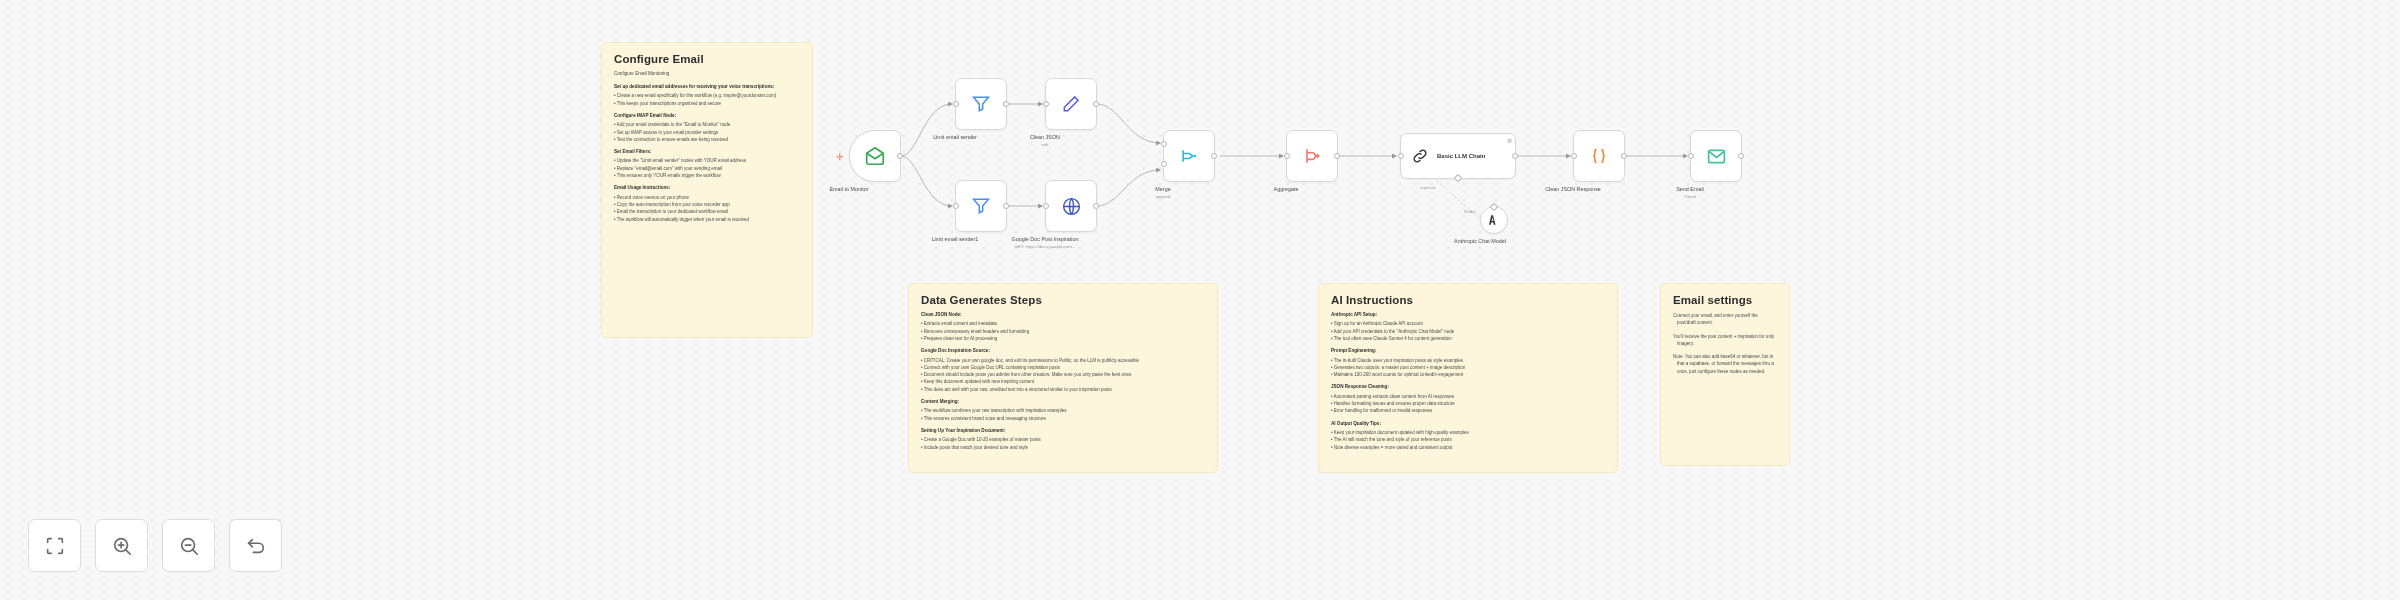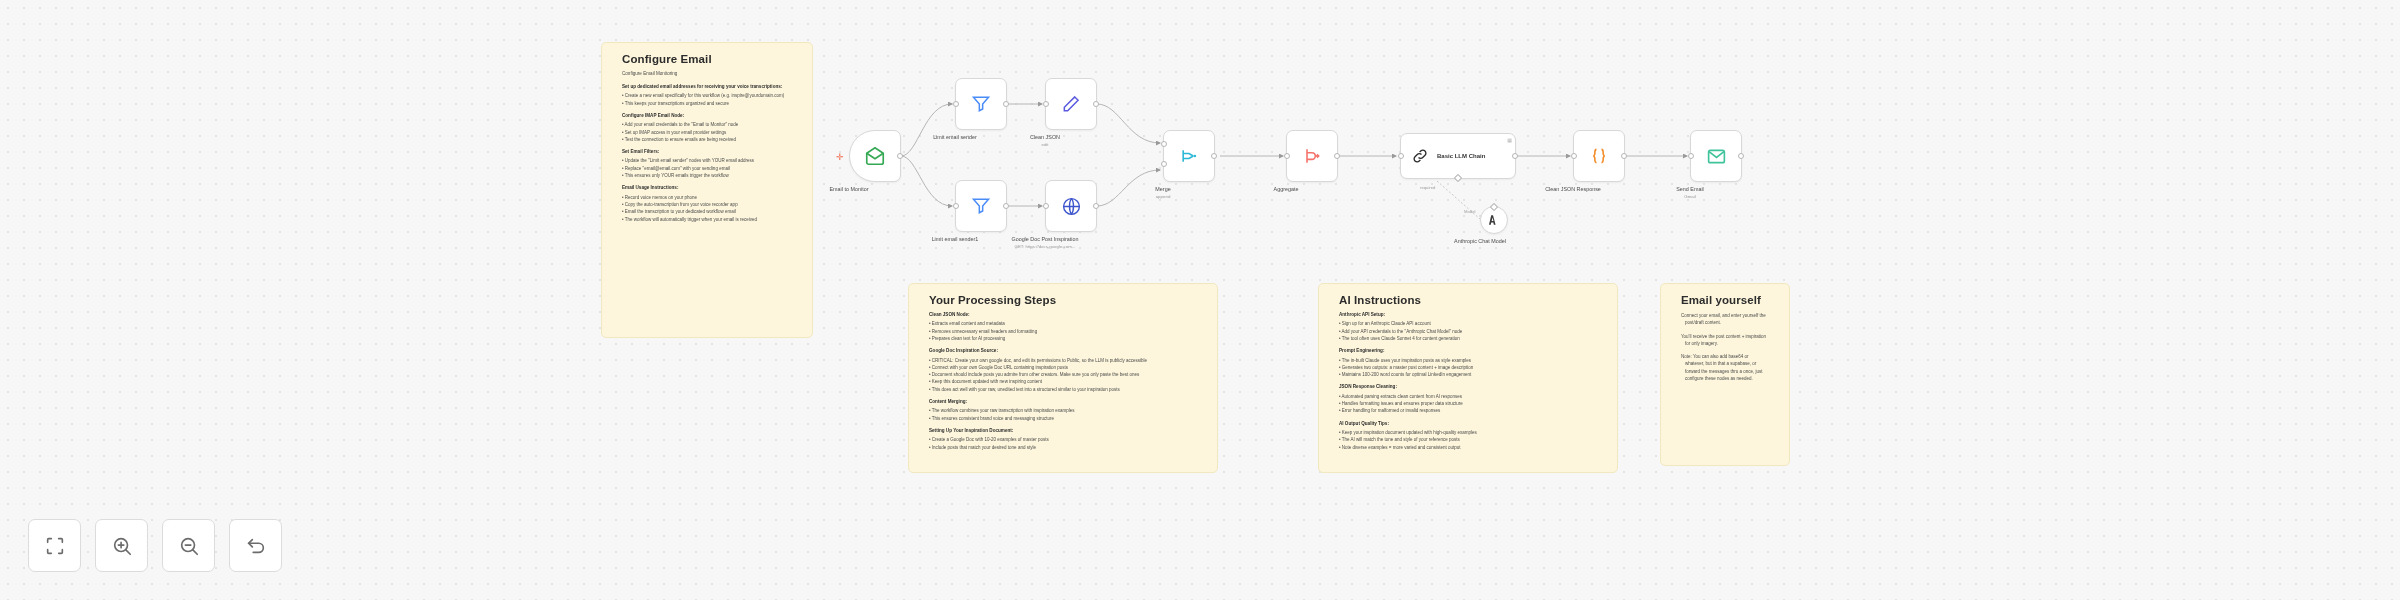--- a/index.html
+++ b/index.html
@@ -15,21 +15,21 @@
     background-size: 16px 16px;
     position: relative;
   }
 
   
   .sticky {
     position: absolute;
     background: #fdf6dc;
     border: 1px solid #f2e8bf;
     border-radius: 5px;
-    padding: 10px 20px;
+    padding: 10px 12px;
     color: #3a3a3a;
     overflow: hidden;
   }
   .sticky h2 {
     font-size: 11.5px;
     font-weight: bold;
     color: #2c2c2c;
     margin-bottom: 6px;
     letter-spacing: .1px;
   }
@@ -366,21 +366,21 @@
           <div class="blk-title">Email Usage Instructions:</div>
           <div class="li">• Record voice memos on your phone</div>
           <div class="li">• Copy the auto-transcription from your voice recorder app</div>
           <div class="li">• Email the transcription to your dedicated workflow email</div>
           <div class="li">• The workflow will automatically trigger when your email is received</div>
         </div>
       </div>
   </div>
 
   <div class="sticky" id="note-data-processing">
-    <h2>Your Processing Steps</h2>
+    <h2>Data Generates Steps</h2>
     <div>
         <div class="blk">
           <div class="blk-title">Clean JSON Node:</div>
           <div class="li">• Extracts email content and metadata</div>
           <div class="li">• Removes unnecessary email headers and formatting</div>
           <div class="li">• Prepares clean text for AI processing</div>
         </div>
         <div class="blk">
           <div class="blk-title">Google Doc Inspiration Source:</div>
           <div class="li">• CRITICAL: Create your own google doc, and edit its permissions to Public, so the LLM is publicly accessible</div>
@@ -426,21 +426,21 @@
         <div class="blk">
           <div class="blk-title">AI Output Quality Tips:</div>
           <div class="li">• Keep your inspiration document updated with high-quality examples</div>
           <div class="li">• The AI will match the tone and style of your reference posts</div>
           <div class="li">• Note diverse examples = more varied and consistent output</div>
         </div>
       </div>
   </div>
 
   <div class="sticky" id="note-email-yourself">
-    <h2>Email yourself</h2>
+    <h2>Email settings</h2>
     <div>
         <div class="blk">
           <div class="li">Connect your email, and enter yourself the post/draft content.</div>
         </div>
         <div class="blk">
           <div class="li">You'll receive the post content + inspiration for only imagery.</div>
         </div>
         <div class="blk">
           <div class="li">Note: You can also add base64 or whatever, but in that a  supabase, or forward the messages thru a  once, just configure these nodes as needed.</div>
         </div>

